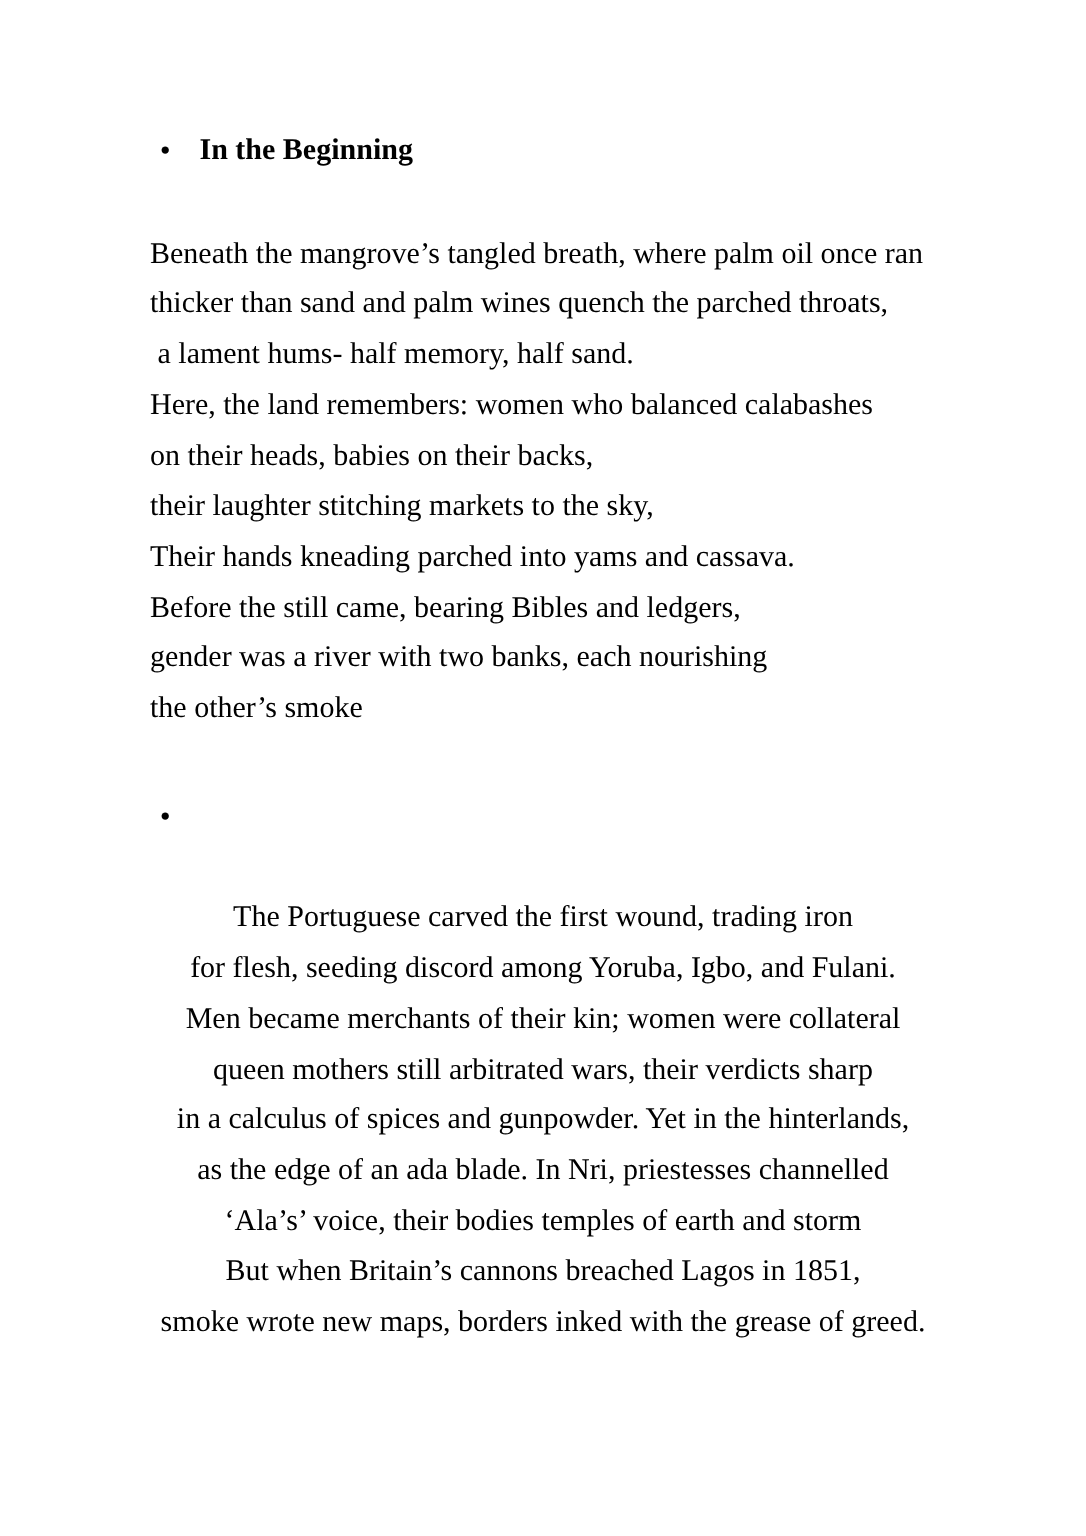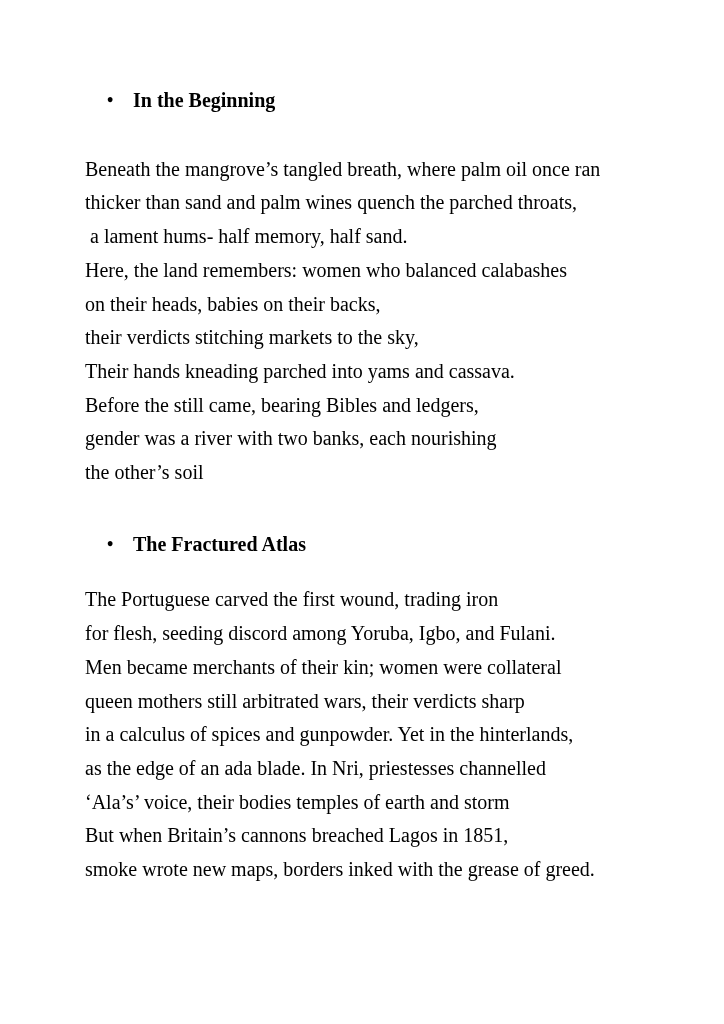--- a/index.html
+++ b/index.html
@@ -27,50 +27,49 @@
   .heading .bullet {
     display: inline-block;
     width: 48px;
     padding-left: 22px;
     box-sizing: border-box;
     font-size: 18px;
   }
   .stanza .line {
     white-space: pre-wrap;
   }
-  .stanza-1 { margin-top: 35px; }
+  .stanza-1 { margin-top: 35px; margin-left: 15px; }
   .heading-2 { margin-top: 38px; }
-  .stanza-2 { margin-top: 22px; }
+  .stanza-2 { margin-top: 34px; text-align: center; }
 </style>
 </head>
 <body>
 
 <div class="page">
 
   <div class="heading heading-1">
     <span class="bullet">•</span>
     <span class="heading-label">In the Beginning</span>
   </div>
 
   <div class="stanza stanza-1">
     <div class="line">Beneath the mangrove’s tangled breath, where palm oil once ran</div>
     <div class="line">thicker than sand and palm wines quench the parched throats,</div>
     <div class="line"> a lament hums- half memory, half sand.</div>
     <div class="line">Here, the land remembers: women who balanced calabashes</div>
     <div class="line">on their heads, babies on their backs,</div>
-    <div class="line">their verdicts stitching markets to the sky,</div>
+    <div class="line">their laughter stitching markets to the sky,</div>
     <div class="line">Their hands kneading parched into yams and cassava.</div>
     <div class="line">Before the still came, bearing Bibles and ledgers,</div>
     <div class="line">gender was a river with two banks, each nourishing</div>
-    <div class="line">the other’s soil</div>
+    <div class="line">the other’s smoke</div>
   </div>
 
   <div class="heading heading-2">
     <span class="bullet">•</span>
-    <span class="heading-label">The Fractured Atlas</span>
   </div>
 
   <div class="stanza stanza-2">
     <div class="line">The Portuguese carved the first wound, trading iron</div>
     <div class="line">for flesh, seeding discord among Yoruba, Igbo, and Fulani.</div>
     <div class="line">Men became merchants of their kin; women were collateral</div>
     <div class="line">queen mothers still arbitrated wars, their verdicts sharp</div>
     <div class="line">in a calculus of spices and gunpowder. Yet in the hinterlands,</div>
     <div class="line">as the edge of an ada blade. In Nri, priestesses channelled</div>
     <div class="line">‘Ala’s’ voice, their bodies temples of earth and storm</div>

